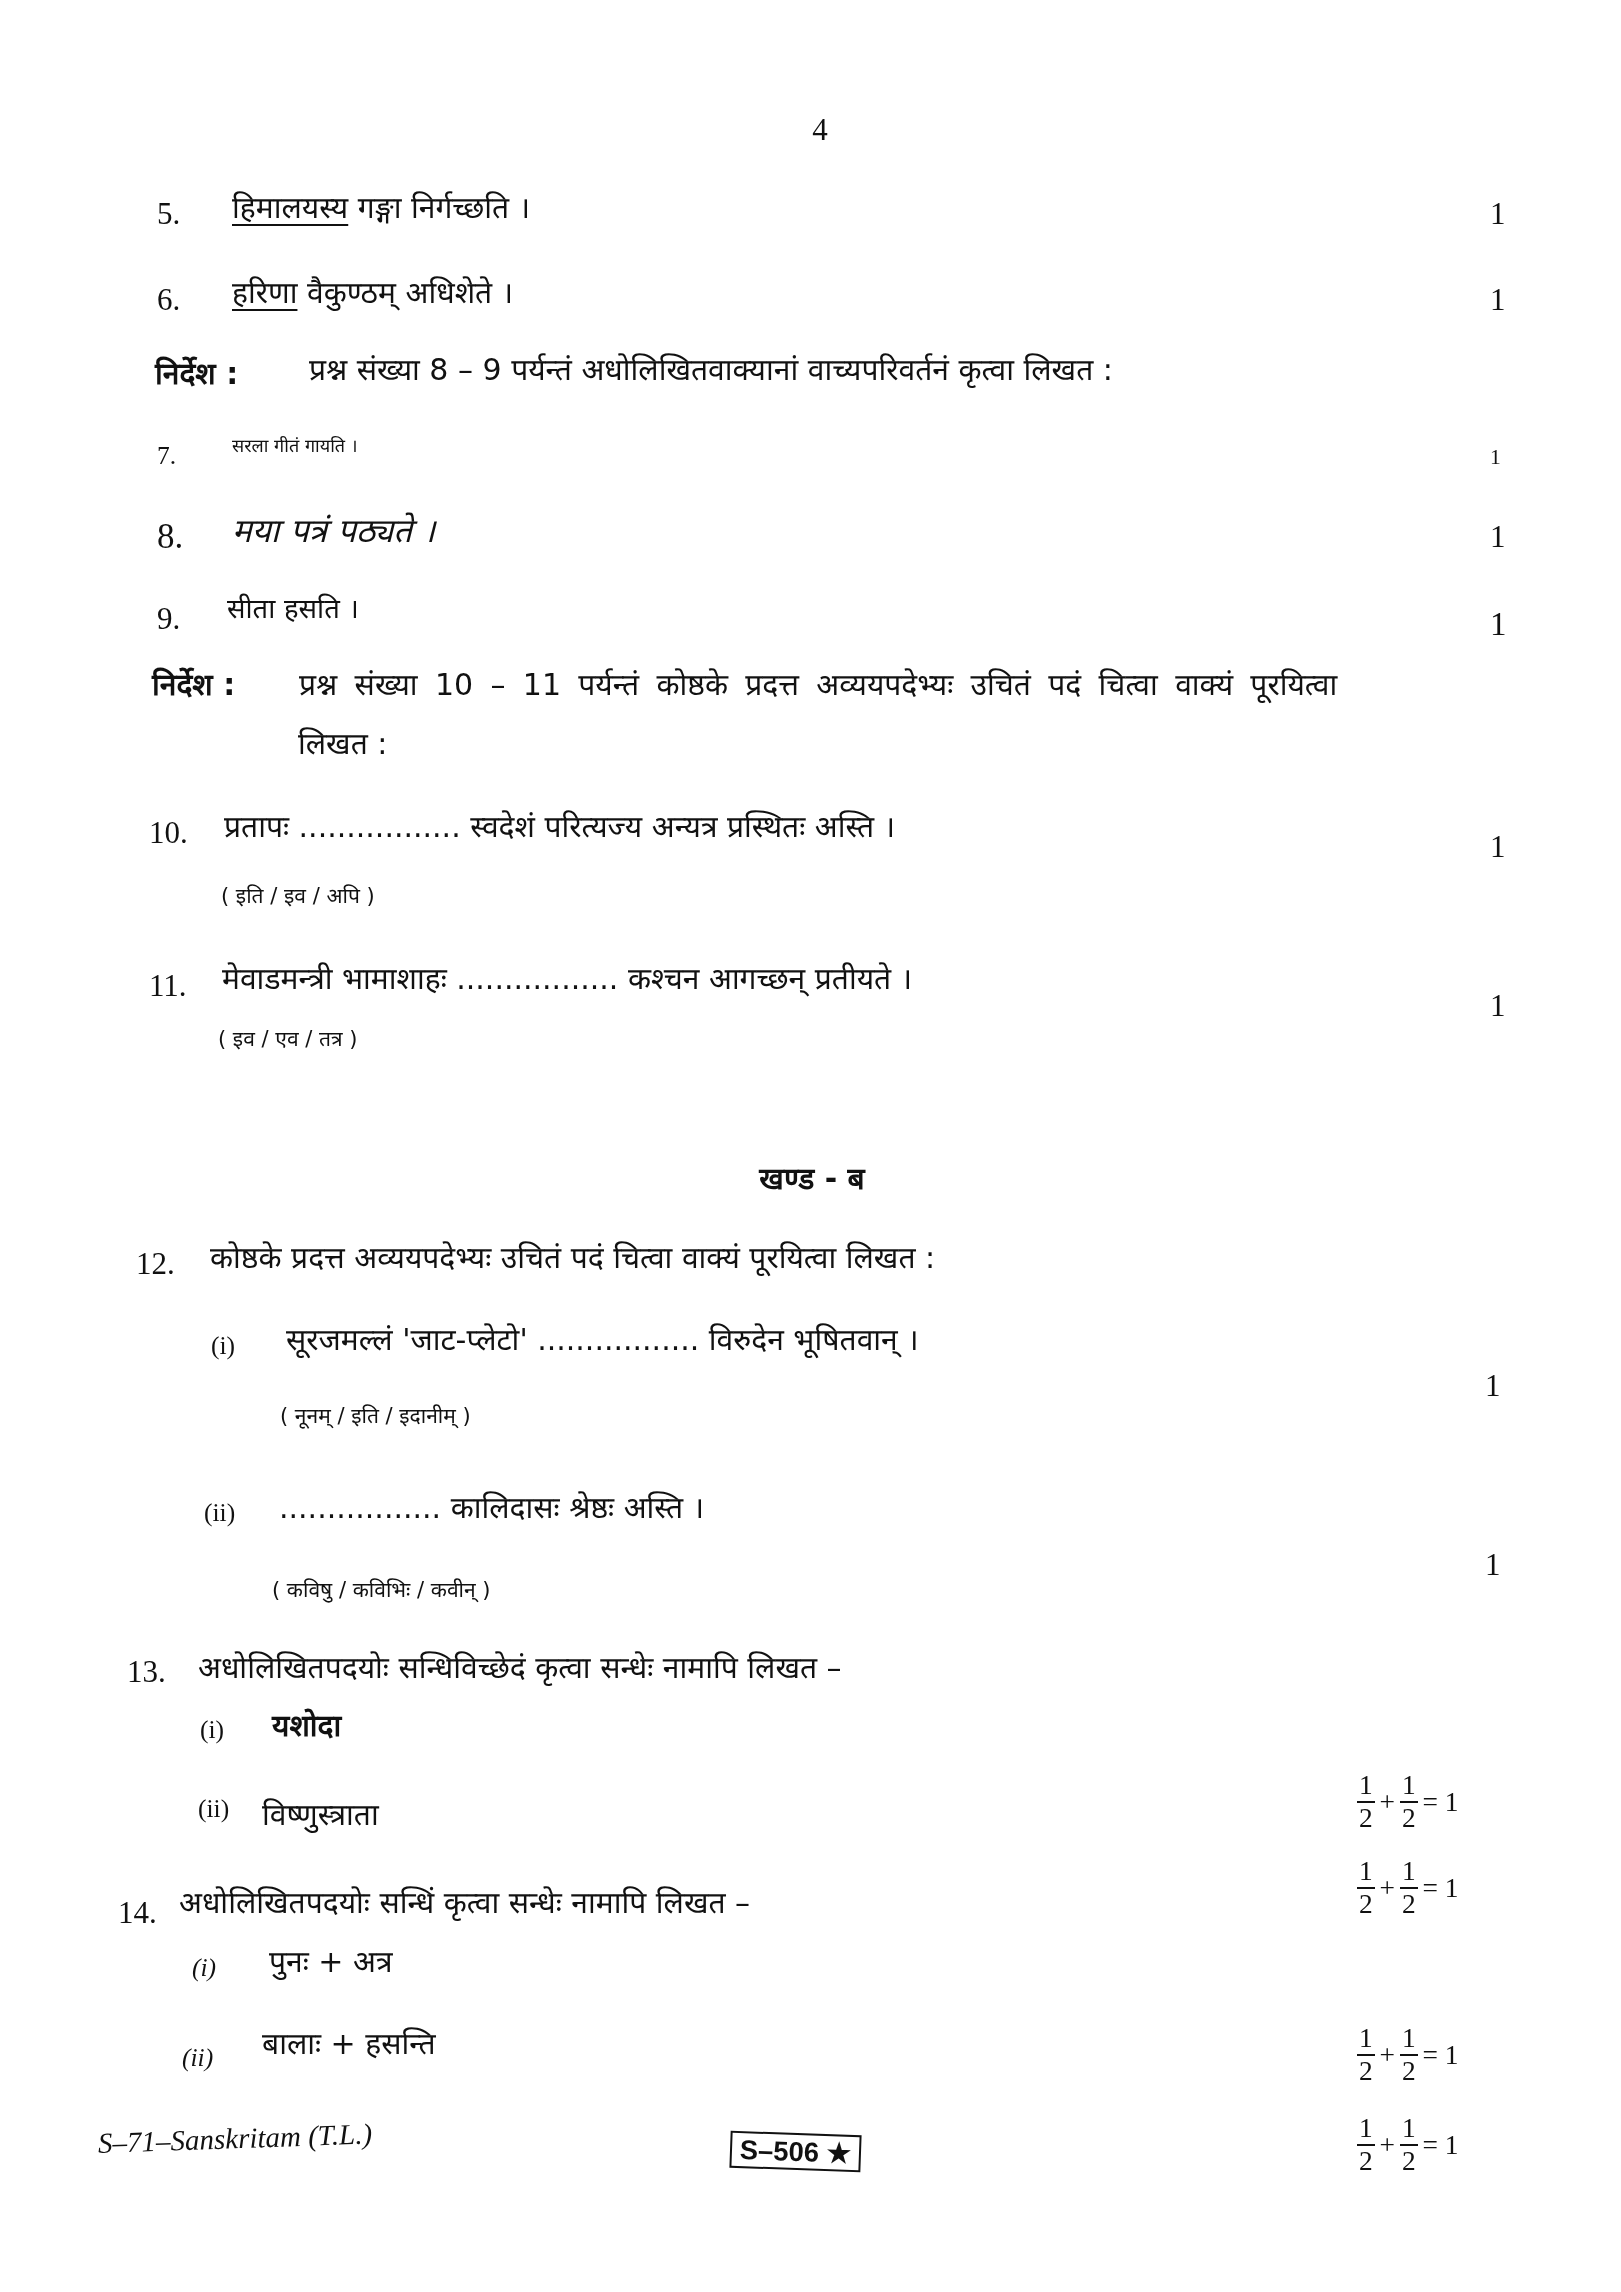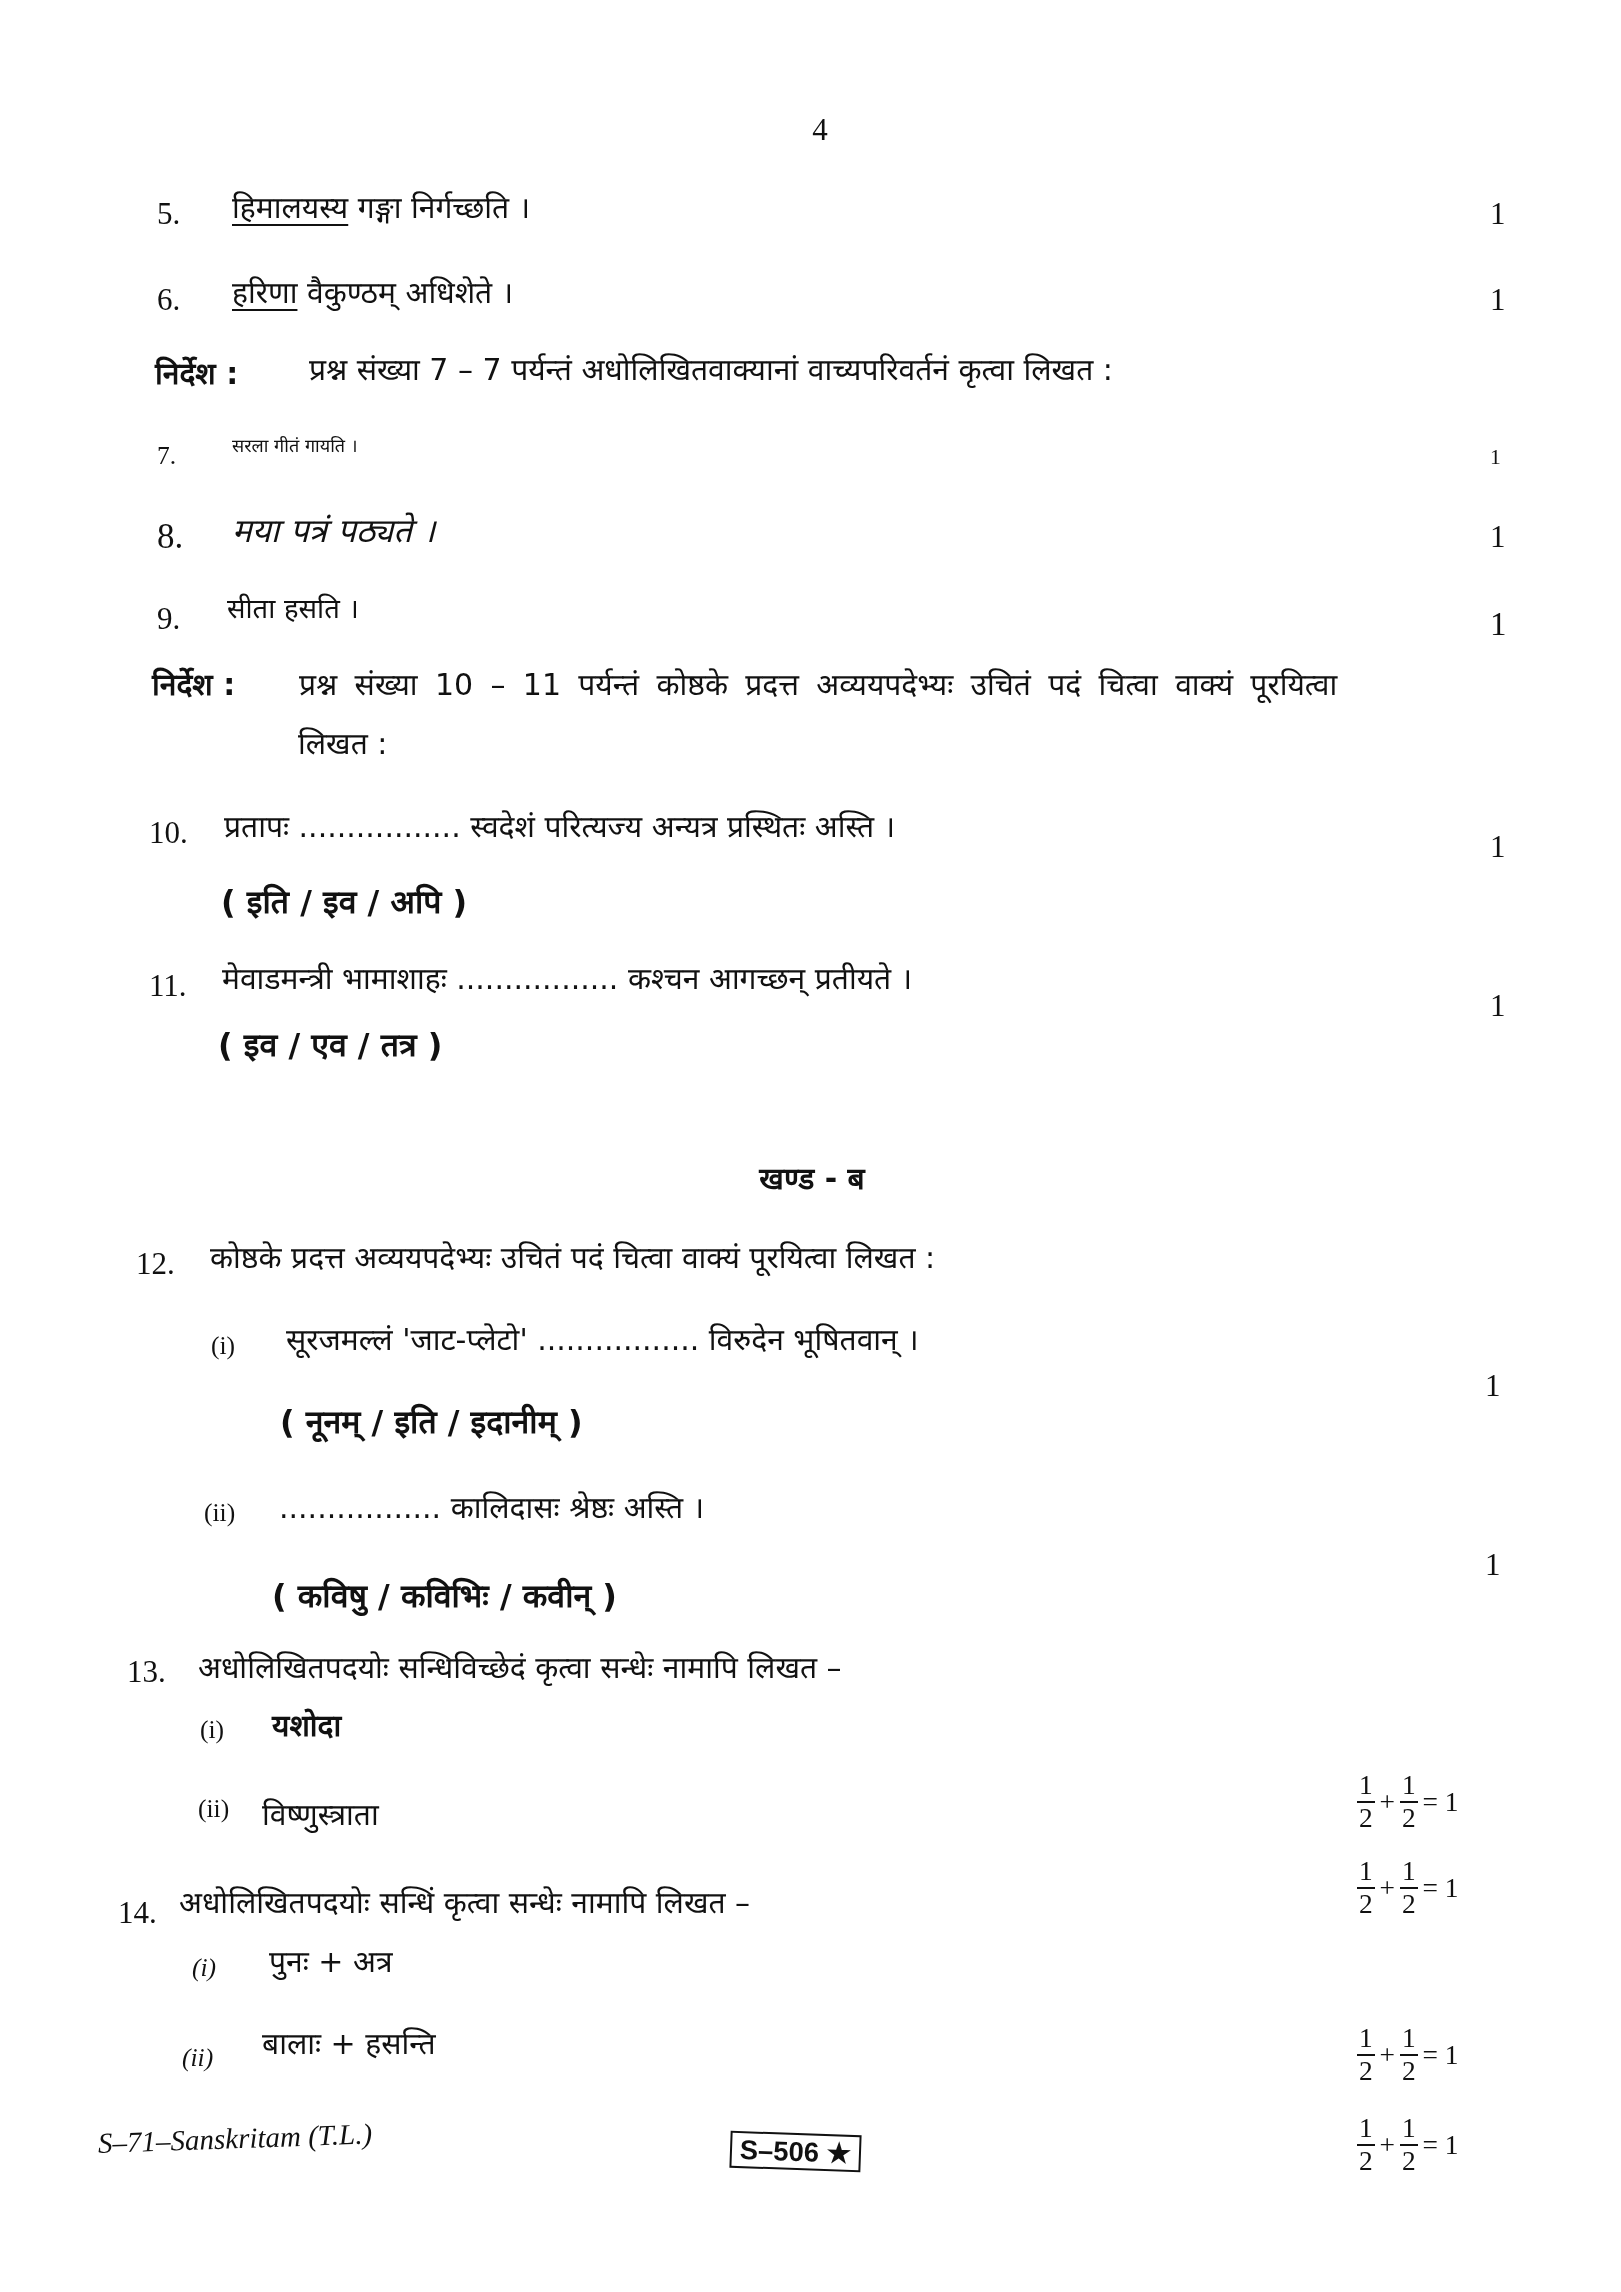--- a/index.html
+++ b/index.html
@@ -6,21 +6,21 @@
   body {
     width: 1621px; height: 2293px; position: relative; overflow: hidden;
     font-family: "DejaVu Sans", "Liberation Sans", sans-serif;
     color: #111111;
   }
   .abs { position: absolute; white-space: nowrap; line-height: 1; }
   .t { font-size: 30px; }
   .num { font-family: "Liberation Serif", "DejaVu Serif", serif; font-size: 31px; }
   .bold { font-weight: bold; }
   .u { text-decoration: underline; text-decoration-thickness: 2px; text-underline-offset: 5.9px; }
-  .opt { font-size: 32px; font-weight: bold; }
+  .opt { font-size: 21px; font-weight: normal; }
   .mark { font-family: "Liberation Serif", "DejaVu Serif", serif; font-size: 31px; }
   .frac { display: inline-flex; align-items: center; font-family: "Liberation Serif", "DejaVu Serif", serif; font-size: 27.4px; }
   .f { display: inline-flex; flex-direction: column; align-items: center; line-height: 1; }
   .f span:first-child { border-bottom: 2px solid #111; padding: 0 2px 2px; }
   .f span:last-child { padding-top: 2px; }
   .op { margin: 0 4.9px; }
   .footer-left { font-family: "Liberation Serif", "DejaVu Serif", serif; font-style: italic; font-size: 29px; transform: rotate(-2deg); transform-origin: left center; }
   .code-box { font-family: "Liberation Sans", sans-serif; font-weight: bold; font-size: 27.4px; border: 2.9px solid #111; padding: 2.9px 7.8px; transform: rotate(2deg); }
   .center { transform: translateX(-50%); }
   .hw { font-style: italic; }
@@ -32,21 +32,21 @@
 
 <div class="abs num" style="left:157px; top:198px;">5.</div>
 <div class="abs t" style="left:232px; top:193px;"><span class="u">हिमालयस्य</span><span> गङ्गा निर्गच्छति ।</span></div>
 <div class="abs mark" style="left:1490px; top:198px;">1</div>
 
 <div class="abs num" style="left:157px; top:284px;">6.</div>
 <div class="abs t" style="left:232px; top:278px;"><span class="u">हरिणा</span><span> वैकुण्ठम् अधिशेते ।</span></div>
 <div class="abs mark" style="left:1490px; top:284px;">1</div>
 
 <div class="abs t bold" style="left:155px; top:359px;">निर्देश :</div>
-<div class="abs t" style="left:309px; top:355px;">प्रश्न संख्या 7 – 7 पर्यन्तं अधोलिखितवाक्यानां वाच्यपरिवर्तनं कृत्वा लिखत :</div>
+<div class="abs t" style="left:309px; top:355px;">प्रश्न संख्या 8 – 9 पर्यन्तं अधोलिखितवाक्यानां वाच्यपरिवर्तनं कृत्वा लिखत :</div>
 
 <div class="abs num" style="left:157px; top:443px; font-size:25.5px;">7.</div>
 <div class="abs t" style="left:232px; top:437px; font-size:18px;">सरला गीतं गायति ।</div>
 <div class="abs mark" style="left:1490px; top:447px; font-size:21.6px;">1</div>
 
 <div class="abs num" style="left:157px; top:519px; font-size:35px;">8.</div>
 <div class="abs t hw" style="left:232px; top:514px; font-size:33px;">मया पत्रं पठ्यते ।</div>
 <div class="abs mark" style="left:1490px; top:521px;">1</div>
 
 <div class="abs num" style="left:157px; top:603px;">9.</div>

